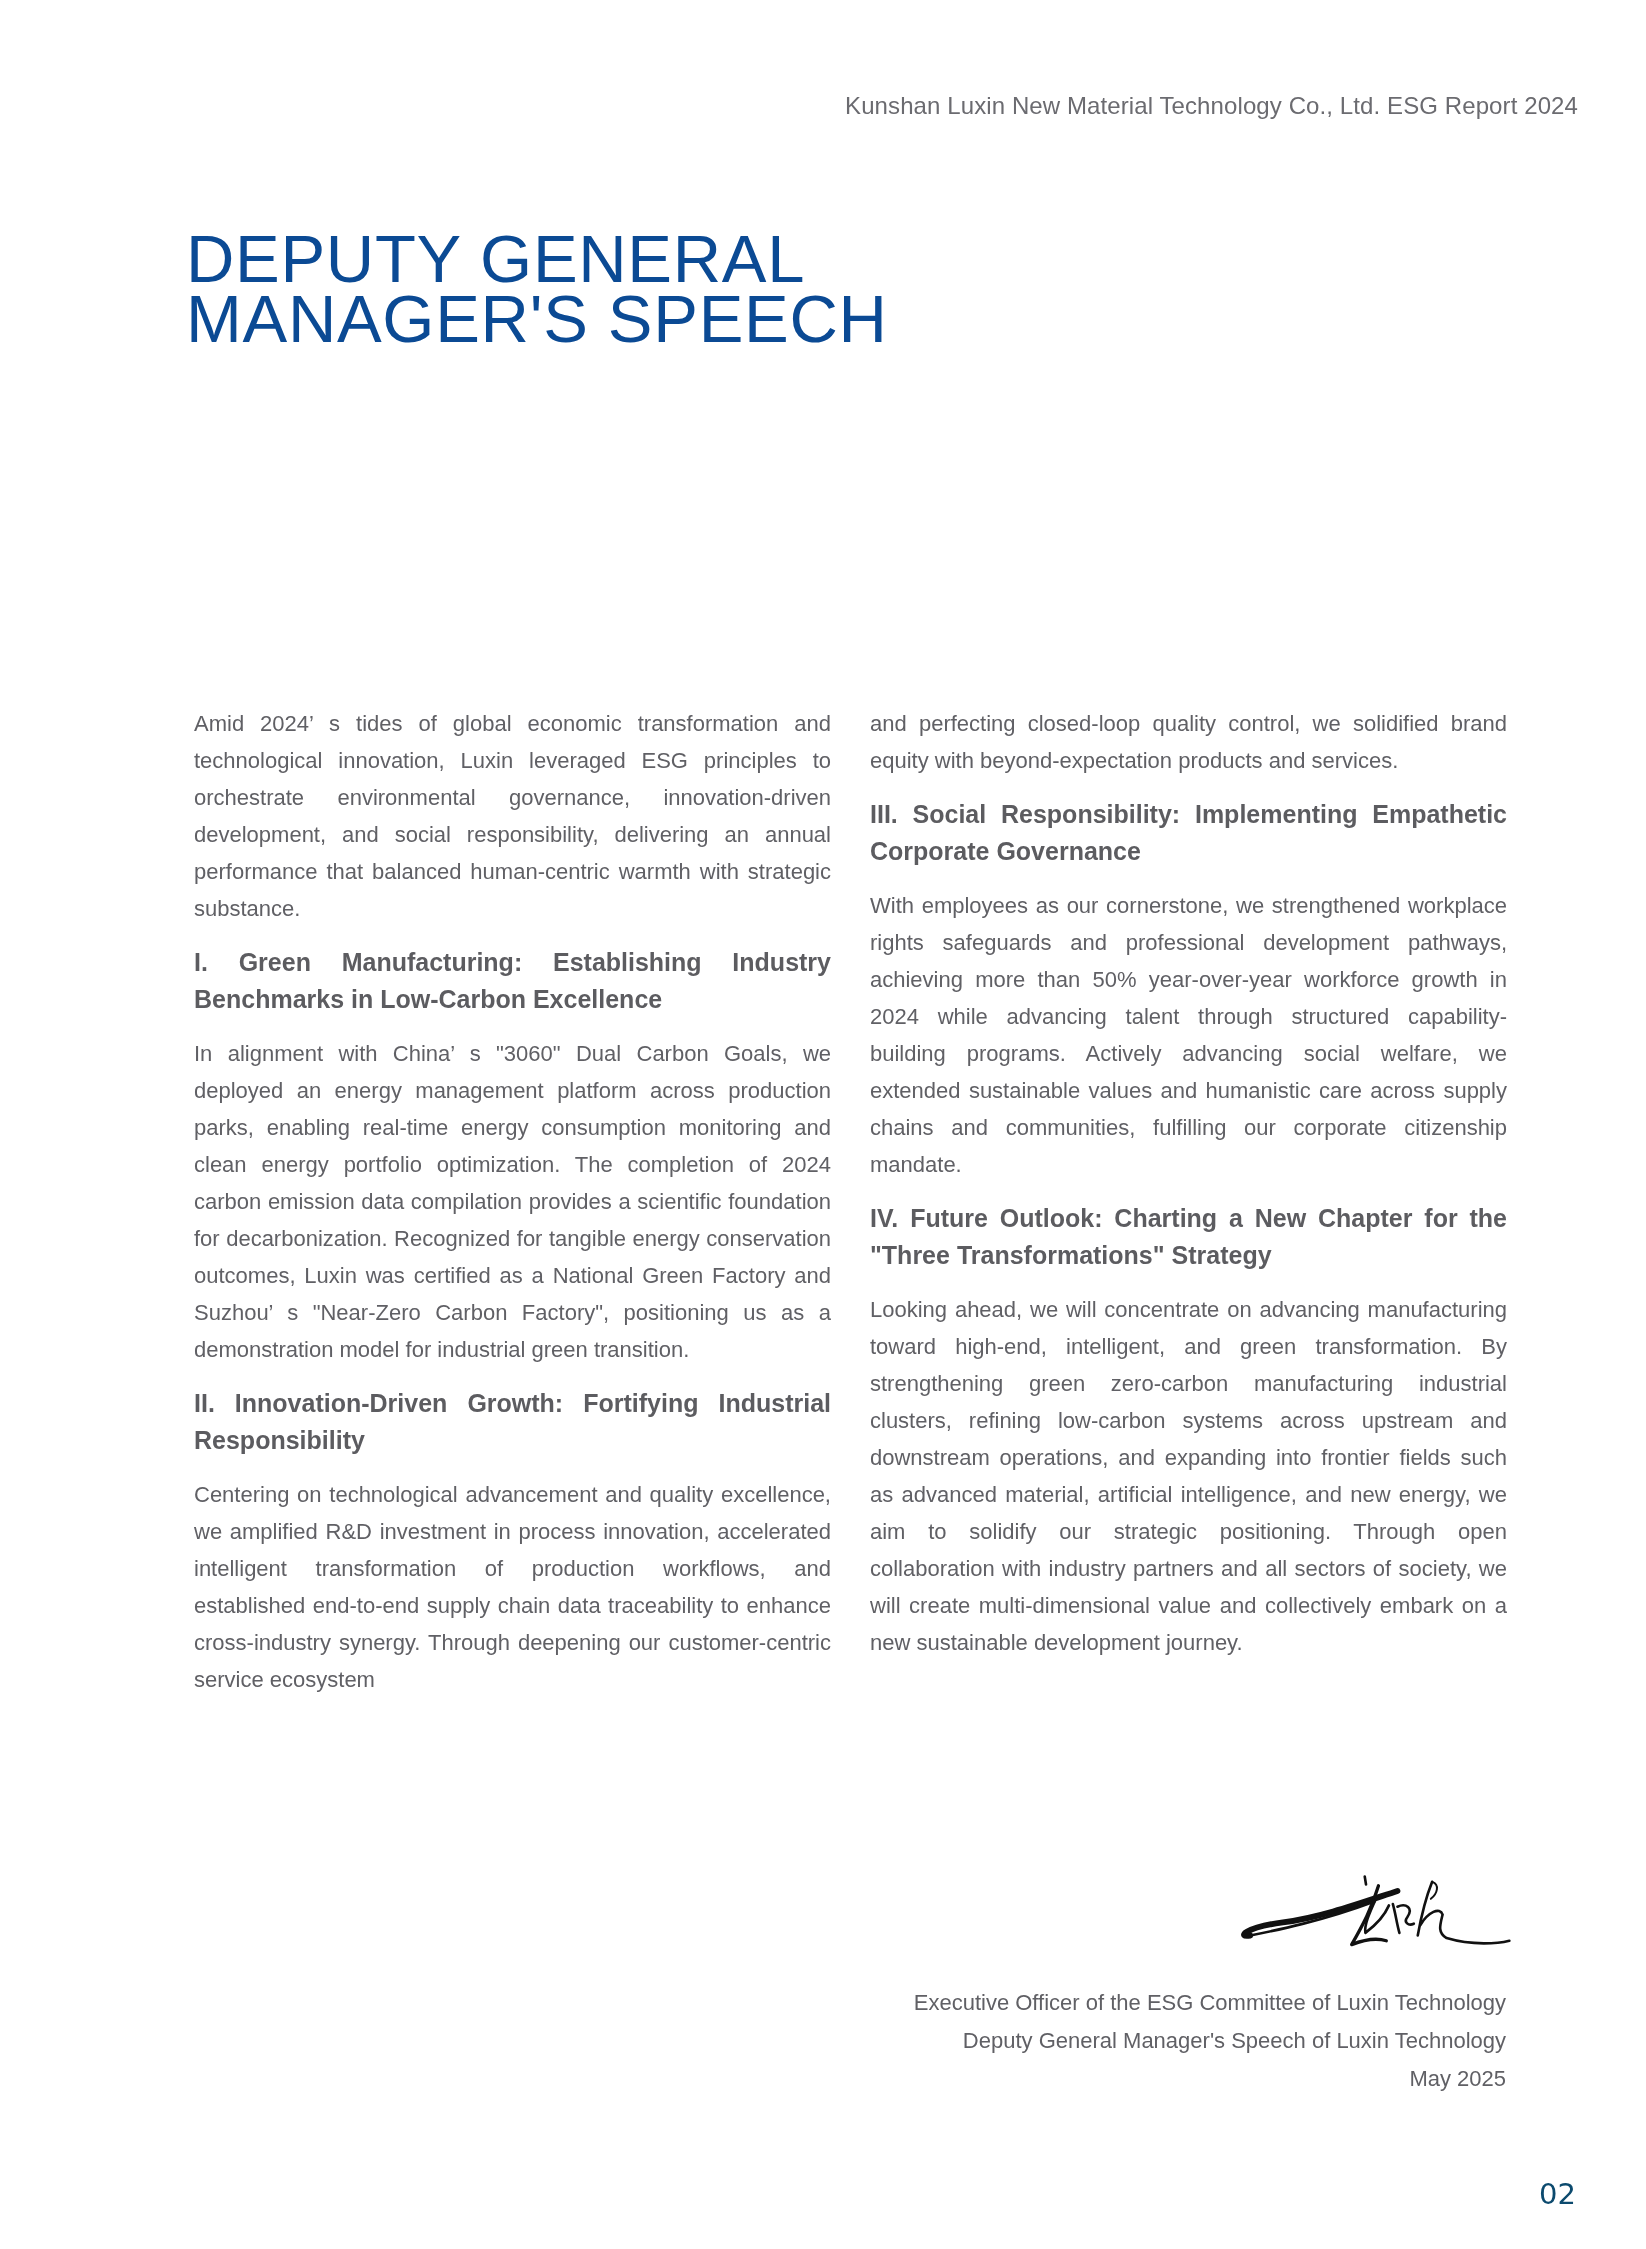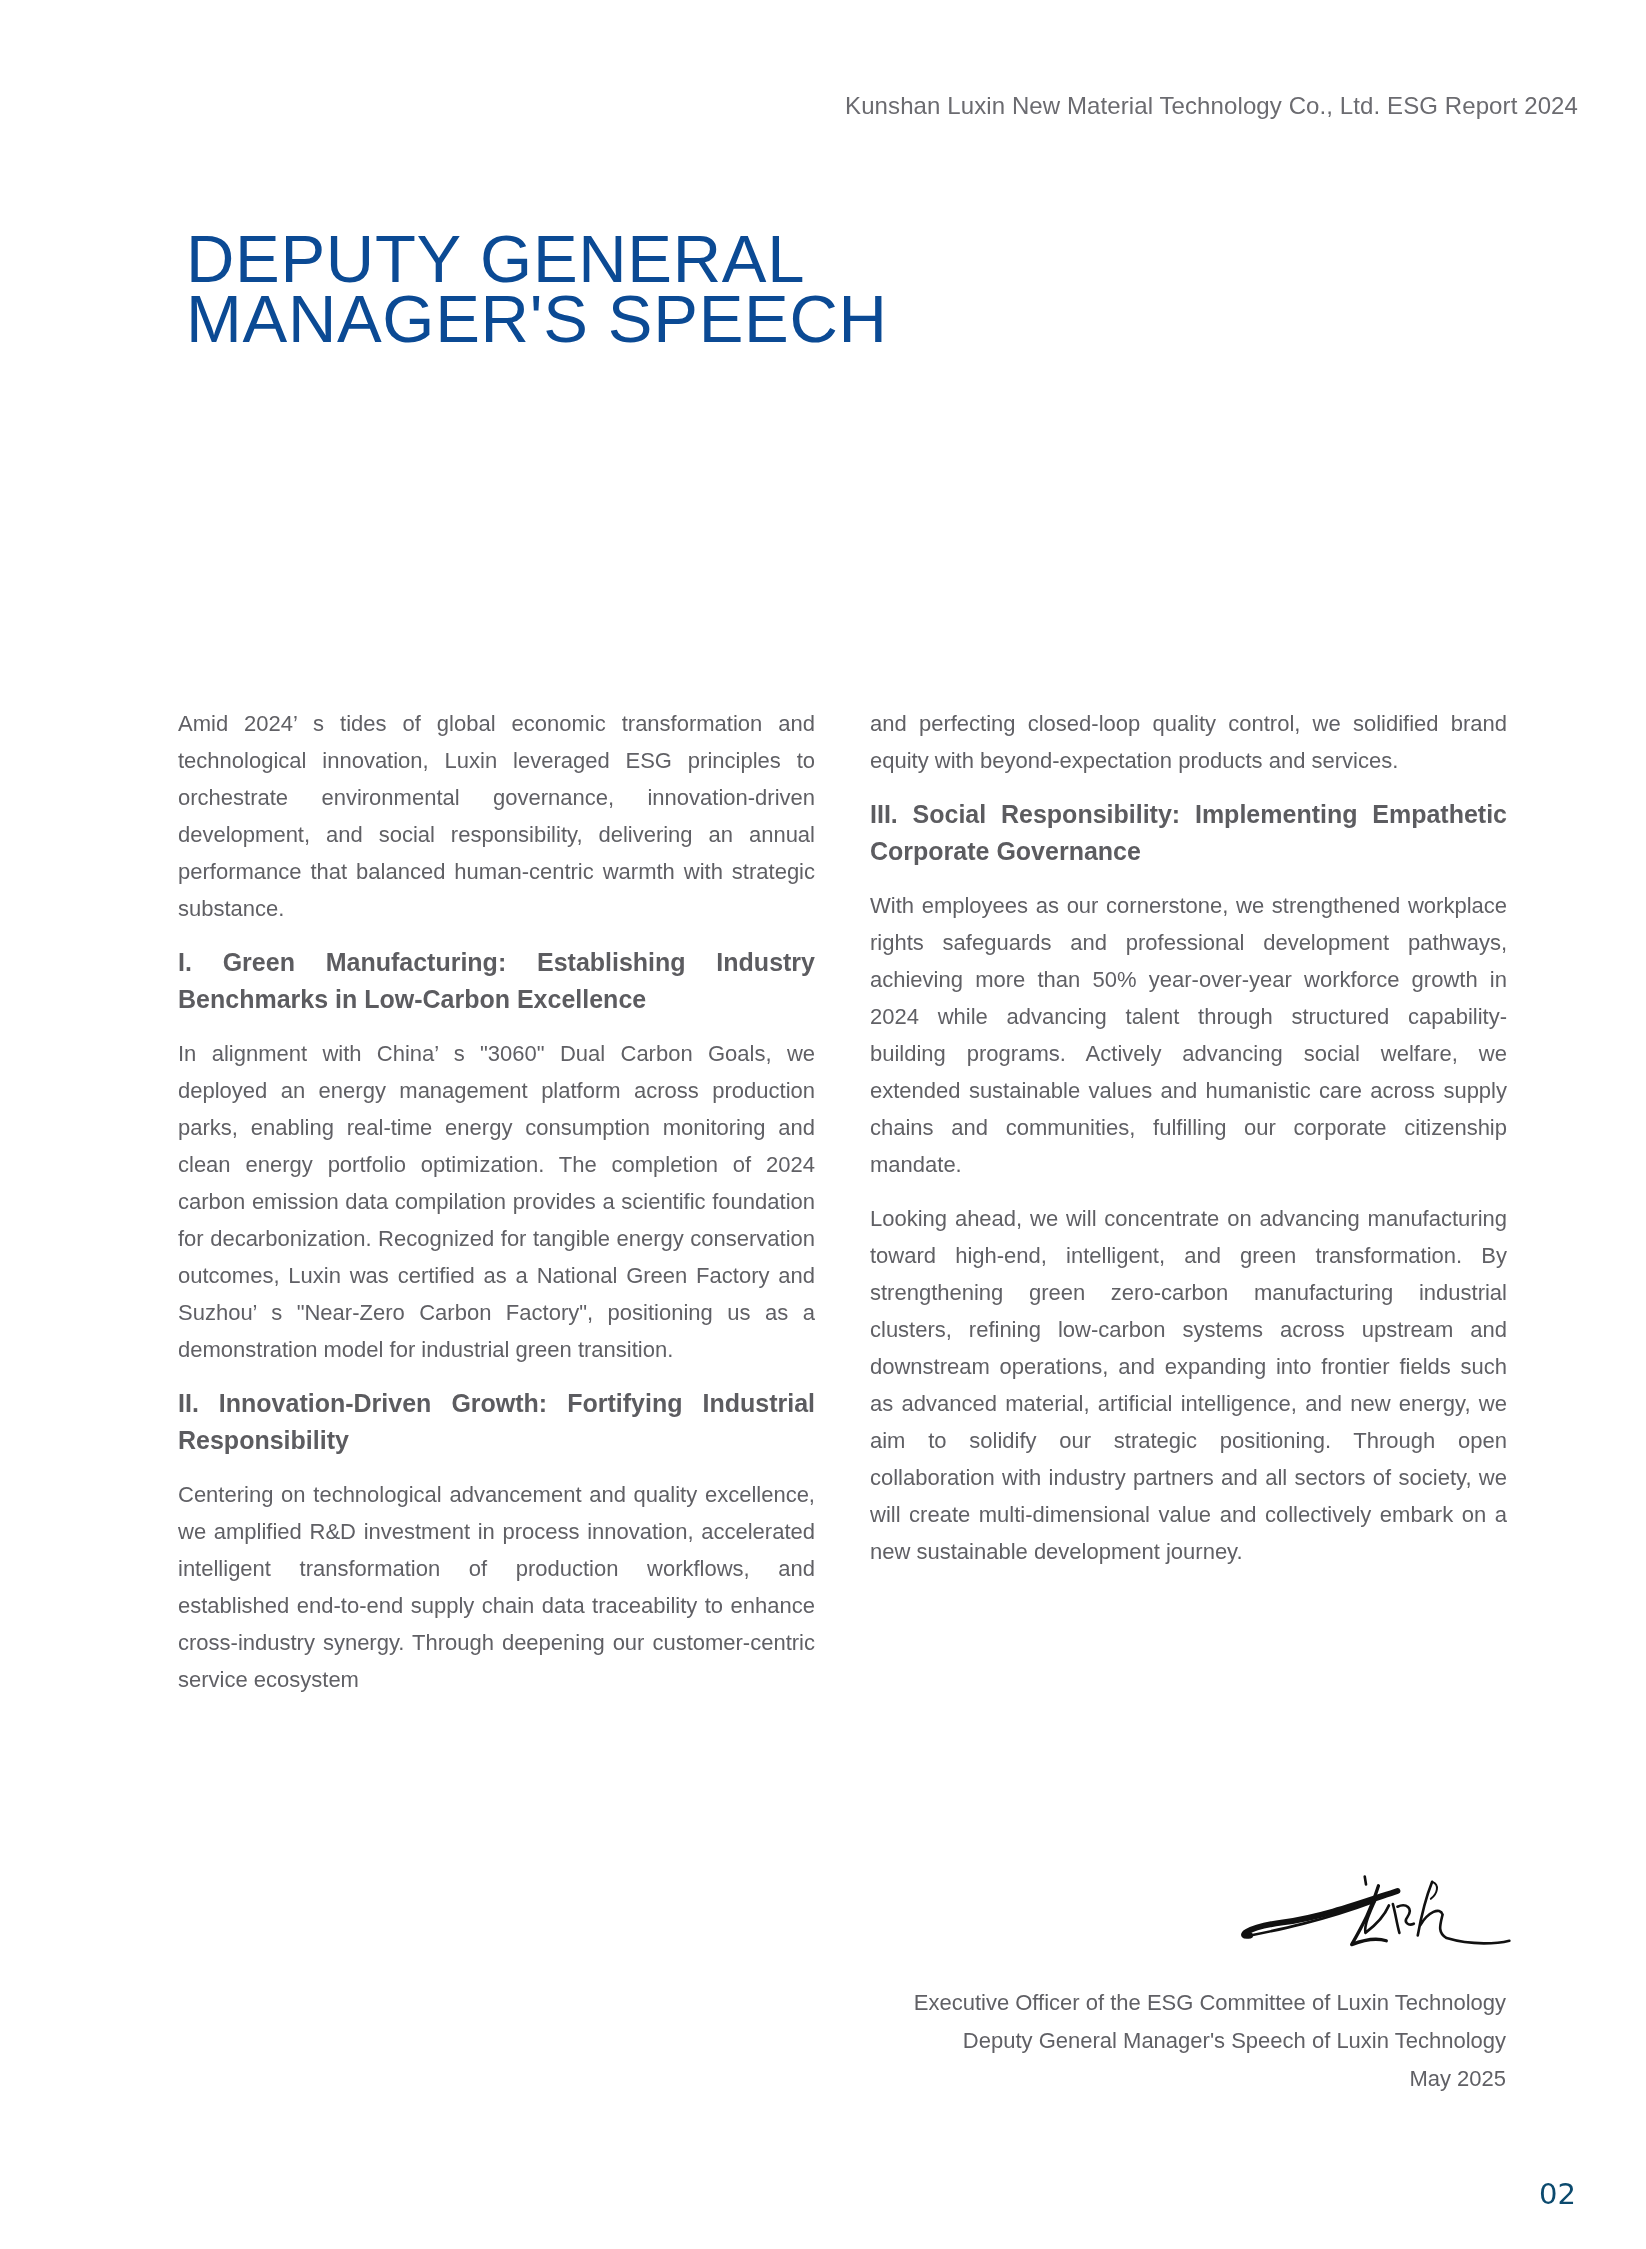--- a/index.html
+++ b/index.html
@@ -4,21 +4,21 @@
 <style>
   html, body { margin: 0; padding: 0; background: #ffffff; }
   body { width: 1647px; height: 2250px; position: relative; overflow: hidden;
          font-family: "Liberation Sans", "DejaVu Sans", sans-serif; color: #5a5a5e; }
   .header-text { position: absolute; top: 92px; right: 69px; font-size: 24px; color: #6b6b70;
                  letter-spacing: 0.1px; white-space: nowrap; }
   .title { position: absolute; left: 186px; top: 229px; margin: 0; font-size: 67px; line-height: 60px;
            font-weight: 400; color: #0b4a94; letter-spacing: 0.7px; }
   .title span { display: block; }
   .col { position: absolute; top: 705px; width: 637px; }
-  .col-left { left: 178px; }
+  .col-left { left: 194px; }
   .col-right { left: 870px; }
   .para { margin: 0 0 17px 0; font-size: 22px; line-height: 37px; text-align: justify;
           color: #606065; }
   .heading { margin: 0 0 17px 0; font-size: 25px; line-height: 37px; font-weight: 700;
              color: #5c5c60; text-align: justify; }
   .signature { position: absolute; left: 1224px; top: 1862px; width: 288px; height: 92px; }
   .attribution { position: absolute; right: 141px; top: 1984px; text-align: right; font-size: 22px;
                  line-height: 38px; color: #606065; }
   .attribution div { white-space: nowrap; }
   .page-number { position: absolute; left: 1539px; top: 2177px; font-size: 29px; color: #0c4a6e;
@@ -39,20 +39,21 @@
   <p class="heading">I. Green Manufacturing: Establishing Industry Benchmarks in Low-Carbon Excellence</p>
   <p class="para">In alignment with China’ s "3060" Dual Carbon Goals, we deployed an energy management platform across production parks, enabling real-time energy consumption monitoring and clean energy portfolio optimization. The completion of 2024 carbon emission data compilation provides a scientific foundation for decarbonization. Recognized for tangible energy conservation outcomes, Luxin was certified as a National Green Factory and Suzhou’ s "Near-Zero Carbon Factory", positioning us as a demonstration model for industrial green transition.</p>
   <p class="heading">II. Innovation-Driven Growth: Fortifying Industrial Responsibility</p>
   <p class="para" style="text-align-last: left;">Centering on technological advancement and quality excellence, we amplified R&amp;D investment in process innovation, accelerated intelligent transformation of production workflows, and established end-to-end supply chain data traceability to enhance cross-industry synergy. Through deepening our customer-centric service ecosystem</p>
 </div>
 
 <div class="col col-right">
   <p class="para">and perfecting closed-loop quality control, we solidified brand equity with beyond-expectation products and services.</p>
   <p class="heading">III. Social Responsibility: Implementing Empathetic Corporate Governance</p>
   <p class="para">With employees as our cornerstone, we strengthened workplace rights safeguards and professional development pathways, achieving more than 50% year-over-year workforce growth in 2024 while advancing talent through structured capability-building programs. Actively advancing social welfare, we extended sustainable values and humanistic care across supply chains and communities, fulfilling our corporate citizenship mandate.</p>
+  <p class="heading">IV. Future Outlook: Charting a New Chapter for the "Three Transformations" Strategy</p>
   <p class="para">Looking ahead, we will concentrate on advancing manufacturing toward high-end, intelligent, and green transformation. By strengthening green zero-carbon manufacturing industrial clusters, refining low-carbon systems across upstream and downstream operations, and expanding into frontier fields such as advanced material, artificial intelligence, and new energy, we aim to solidify our strategic positioning. Through open collaboration with industry partners and all sectors of society, we will create multi-dimensional value and collectively embark on a new sustainable development journey.</p>
 </div>
 
 <svg class="signature" viewBox="0 0 440 140" xmlns="http://www.w3.org/2000/svg">
   <g fill="none" stroke="#111" stroke-linecap="round" stroke-linejoin="round">
     <path d="M40 112 C 20 116, 30 100, 90 92 C 150 84, 210 62, 265 44" stroke-width="9"></path>
     <path d="M40 112 C 80 104, 150 90, 230 60" stroke-width="4"></path>
     <path d="M215 22 L 217 34" stroke-width="4"></path>
     <path d="M236 36 C 226 70, 212 96, 195 126 C 215 118, 235 116, 248 120" stroke-width="5"></path>
     <path d="M232 56 C 222 78, 214 96, 216 108 C 232 96, 246 80, 252 66" stroke-width="4"></path>

